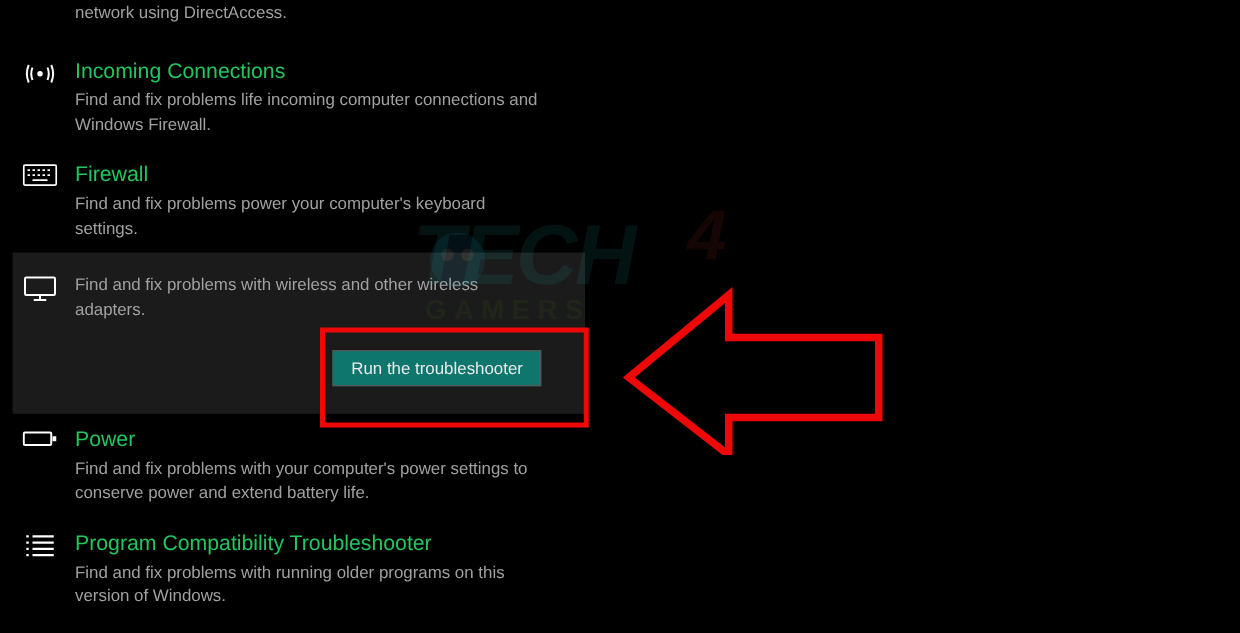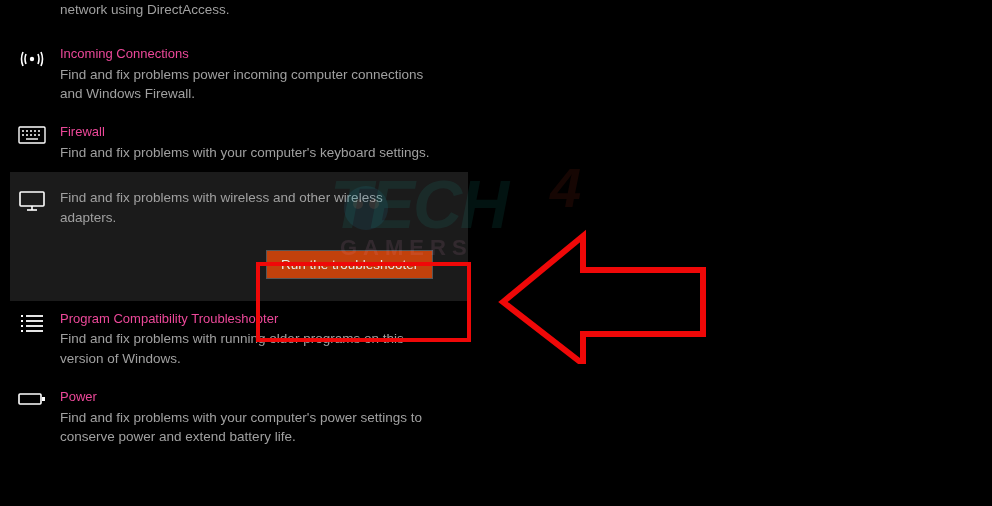--- a/index.html
+++ b/index.html
@@ -32,23 +32,23 @@
       flex-shrink: 0;
       display: flex;
       align-items: flex-start;
       justify-content: center;
       margin-top: 2px;
       color: #fff;
     }
     .icon-col svg { stroke: currentColor; }
     .text-col { flex: 1; }
     .title {
-      font-size: 13px;
+      font-size: 17px;
       font-weight: 400;
-      color: #ec4899;
+      color: #22c55e;
       line-height: 1.3;
       margin-bottom: 2px;
     }
     .desc {
       font-size: 13.5px;
       font-weight: 400;
       color: #a0a0a0;
       line-height: 1.45;
       max-width: 380px;
     }
@@ -57,21 +57,21 @@
       padding: 16px 10px 22px 0;
       margin-left: -8px;
       padding-left: 8px;
       width: 458px;
     }
     .item.selected .run-wrap {
       margin-top: 22px;
       padding-left: 206px;
     }
     .run-btn {
-      background: #c2410c;
+      background: #0f766e;
       border: 1px solid #565656;
       color: #eaeaea;
       font-size: 13.5px;
       padding: 6px 14px;
       cursor: pointer;
       font-family: inherit;
     }
     
     .anno-box {
       position: absolute;
@@ -108,21 +108,21 @@
       left: 220px;
       top: -10px;
       color: #d63a1f;
       font-size: 56px;
     }
     .watermark .sub {
       position: absolute;
       left: 10px;
       top: 70px;
       font-size: 22px;
-      color: #f9a8d4;
+      color: #4d7c0f;
       letter-spacing: 6px;
       font-style: normal;
     }
     .watermark-mascot {
       position: absolute;
       left: 336px;
       top: 178px;
       width: 60px;
       height: 60px;
       opacity: 0.10;
@@ -159,21 +159,21 @@
       <svg width="26" height="22" viewBox="0 0 26 22" fill="none" stroke-width="1.6">
         <path d="M4 4 Q1 11 4 18"></path>
         <path d="M7 6 Q5 11 7 16"></path>
         <path d="M22 4 Q25 11 22 18"></path>
         <path d="M19 6 Q21 11 19 16"></path>
         <circle cx="13" cy="11" r="2.2" fill="#fff" stroke="none"></circle>
       </svg>
     </div>
     <div class="text-col">
       <div class="title">Incoming Connections</div>
-      <div class="desc">Find and fix problems power incoming computer connections and Windows Firewall.</div>
+      <div class="desc">Find and fix problems life incoming computer connections and Windows Firewall.</div>
     </div>
   </div>
 
   <div class="item">
     <div class="icon-col">
       <svg width="28" height="18" viewBox="0 0 28 18" fill="none" stroke-width="1.4">
         <rect x="1" y="1" width="26" height="16" rx="1"></rect>
         <line x1="4" y1="5" x2="6" y2="5"></line>
           <line x1="8" y1="5" x2="10" y2="5"></line>
           <line x1="12" y1="5" x2="14" y2="5"></line>
@@ -182,69 +182,69 @@
         <line x1="4" y1="9" x2="6" y2="9"></line>
           <line x1="8" y1="9" x2="10" y2="9"></line>
           <line x1="12" y1="9" x2="14" y2="9"></line>
           <line x1="16" y1="9" x2="18" y2="9"></line>
           <line x1="20" y1="9" x2="22" y2="9"></line>
         <line x1="8" y1="13" x2="20" y2="13"></line>
       </svg>
     </div>
     <div class="text-col">
       <div class="title">Firewall</div>
-      <div class="desc">Find and fix problems with your computer's keyboard settings.</div>
+      <div class="desc">Find and fix problems power your computer's keyboard settings.</div>
     </div>
   </div>
 
   <div class="item selected">
     <div class="icon-col">
       <svg width="28" height="22" viewBox="0 0 28 22" fill="none" stroke-width="1.6">
         <rect x="2" y="2" width="24" height="14" rx="1"></rect>
         <line x1="14" y1="16" x2="14" y2="20"></line>
         <line x1="9" y1="20" x2="19" y2="20"></line>
       </svg>
     </div>
     <div class="text-col">
       <div class="desc">Find and fix problems with wireless and other wireless adapters.</div>
       <div class="run-wrap">
         <button class="run-btn">Run the troubleshooter</button>
       </div>
+    </div>
+  </div>
+
+  <div class="item">
+    <div class="icon-col">
+      <svg width="28" height="16" viewBox="0 0 28 16" fill="none" stroke-width="1.6">
+        <rect x="1" y="3" width="22" height="10" rx="1"></rect>
+        <rect x="24" y="6" width="3" height="4" fill="#fff" stroke="none"></rect>
+      </svg>
+    </div>
+    <div class="text-col">
+      <div class="title">Power</div>
+      <div class="desc">Find and fix problems with your computer's power settings to conserve power and extend battery life.</div>
     </div>
   </div>
 
   <div class="item">
     <div class="icon-col">
       <svg width="24" height="20" viewBox="0 0 24 20" fill="none" stroke-width="1.8">
         <line x1="1" y1="3" x2="3" y2="3"></line>
           <line x1="6" y1="3" x2="23" y2="3"></line>
         <line x1="1" y1="8" x2="3" y2="8"></line>
           <line x1="6" y1="8" x2="23" y2="8"></line>
         <line x1="1" y1="13" x2="3" y2="13"></line>
           <line x1="6" y1="13" x2="23" y2="13"></line>
         <line x1="1" y1="18" x2="3" y2="18"></line>
           <line x1="6" y1="18" x2="23" y2="18"></line>
       </svg>
     </div>
     <div class="text-col">
       <div class="title">Program Compatibility Troubleshooter</div>
       <div class="desc">Find and fix problems with running older programs on this version of Windows.</div>
-    </div>
-  </div>
-
-  <div class="item">
-    <div class="icon-col">
-      <svg width="28" height="16" viewBox="0 0 28 16" fill="none" stroke-width="1.6">
-        <rect x="1" y="3" width="22" height="10" rx="1"></rect>
-        <rect x="24" y="6" width="3" height="4" fill="#fff" stroke="none"></rect>
-      </svg>
-    </div>
-    <div class="text-col">
-      <div class="title">Power</div>
-      <div class="desc">Find and fix problems with your computer's power settings to conserve power and extend battery life.</div>
     </div>
   </div>
 
 </div>
 
 <div class="anno-box"></div>
 
 <div class="anno-arrow">
   <svg width="220" height="150" viewBox="0 0 220 150">
     <path d="M 10 88 

